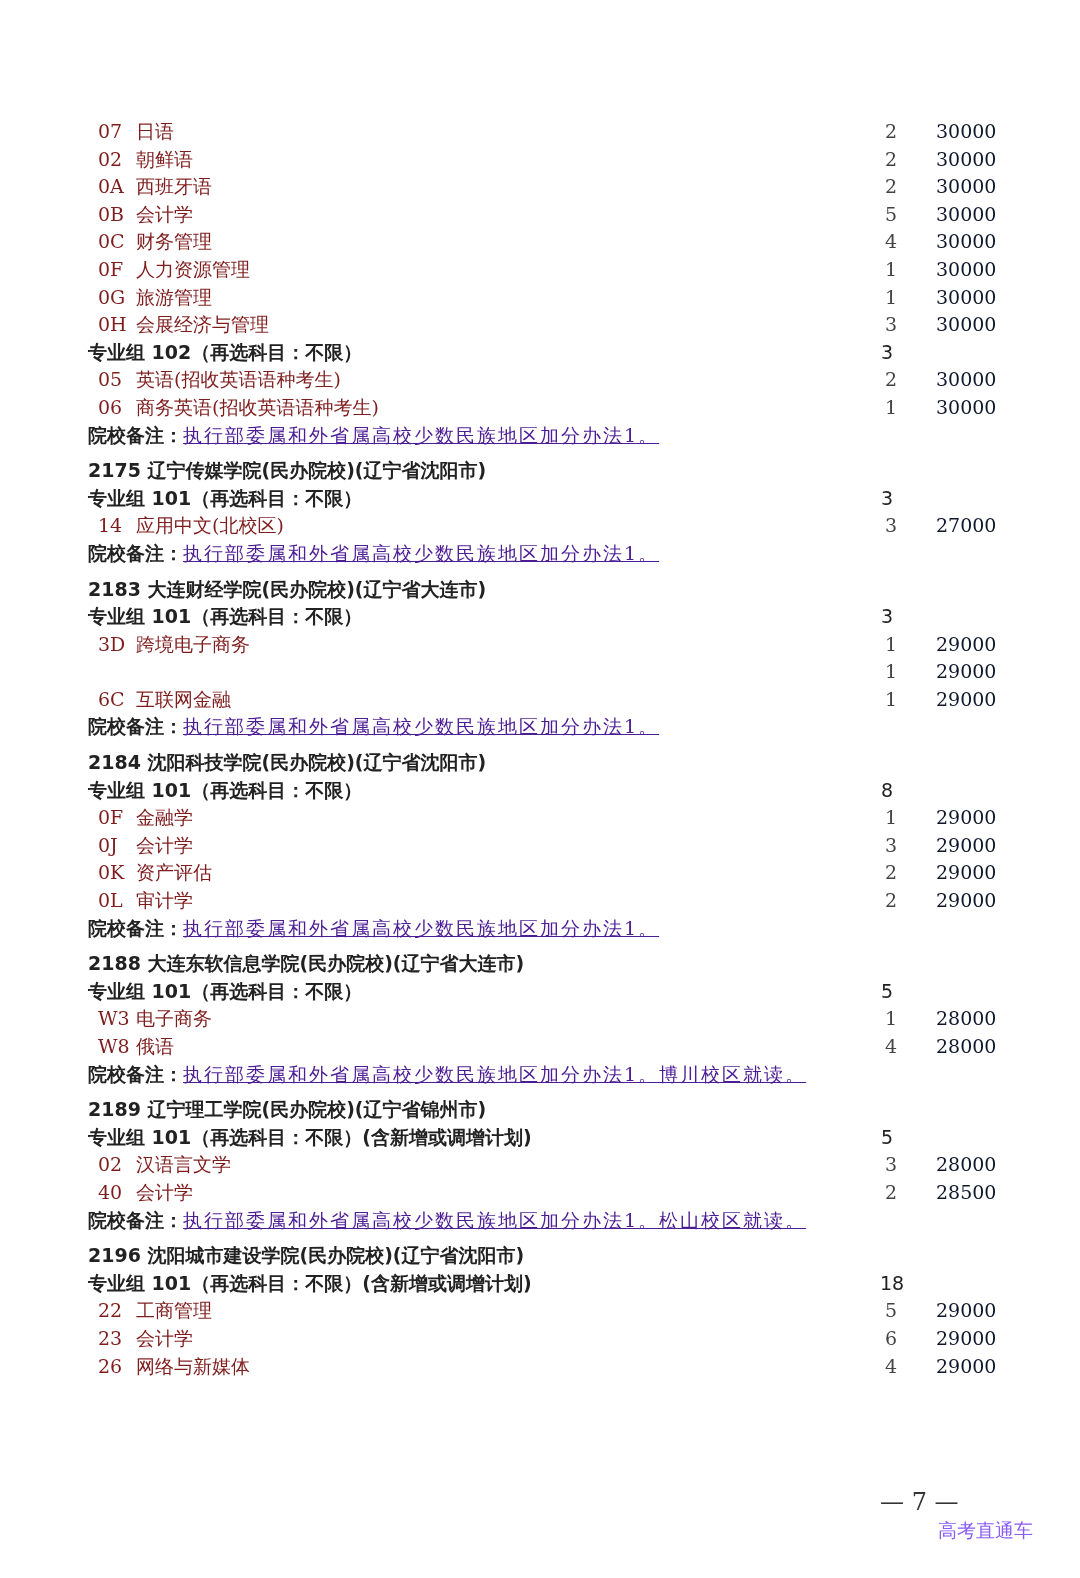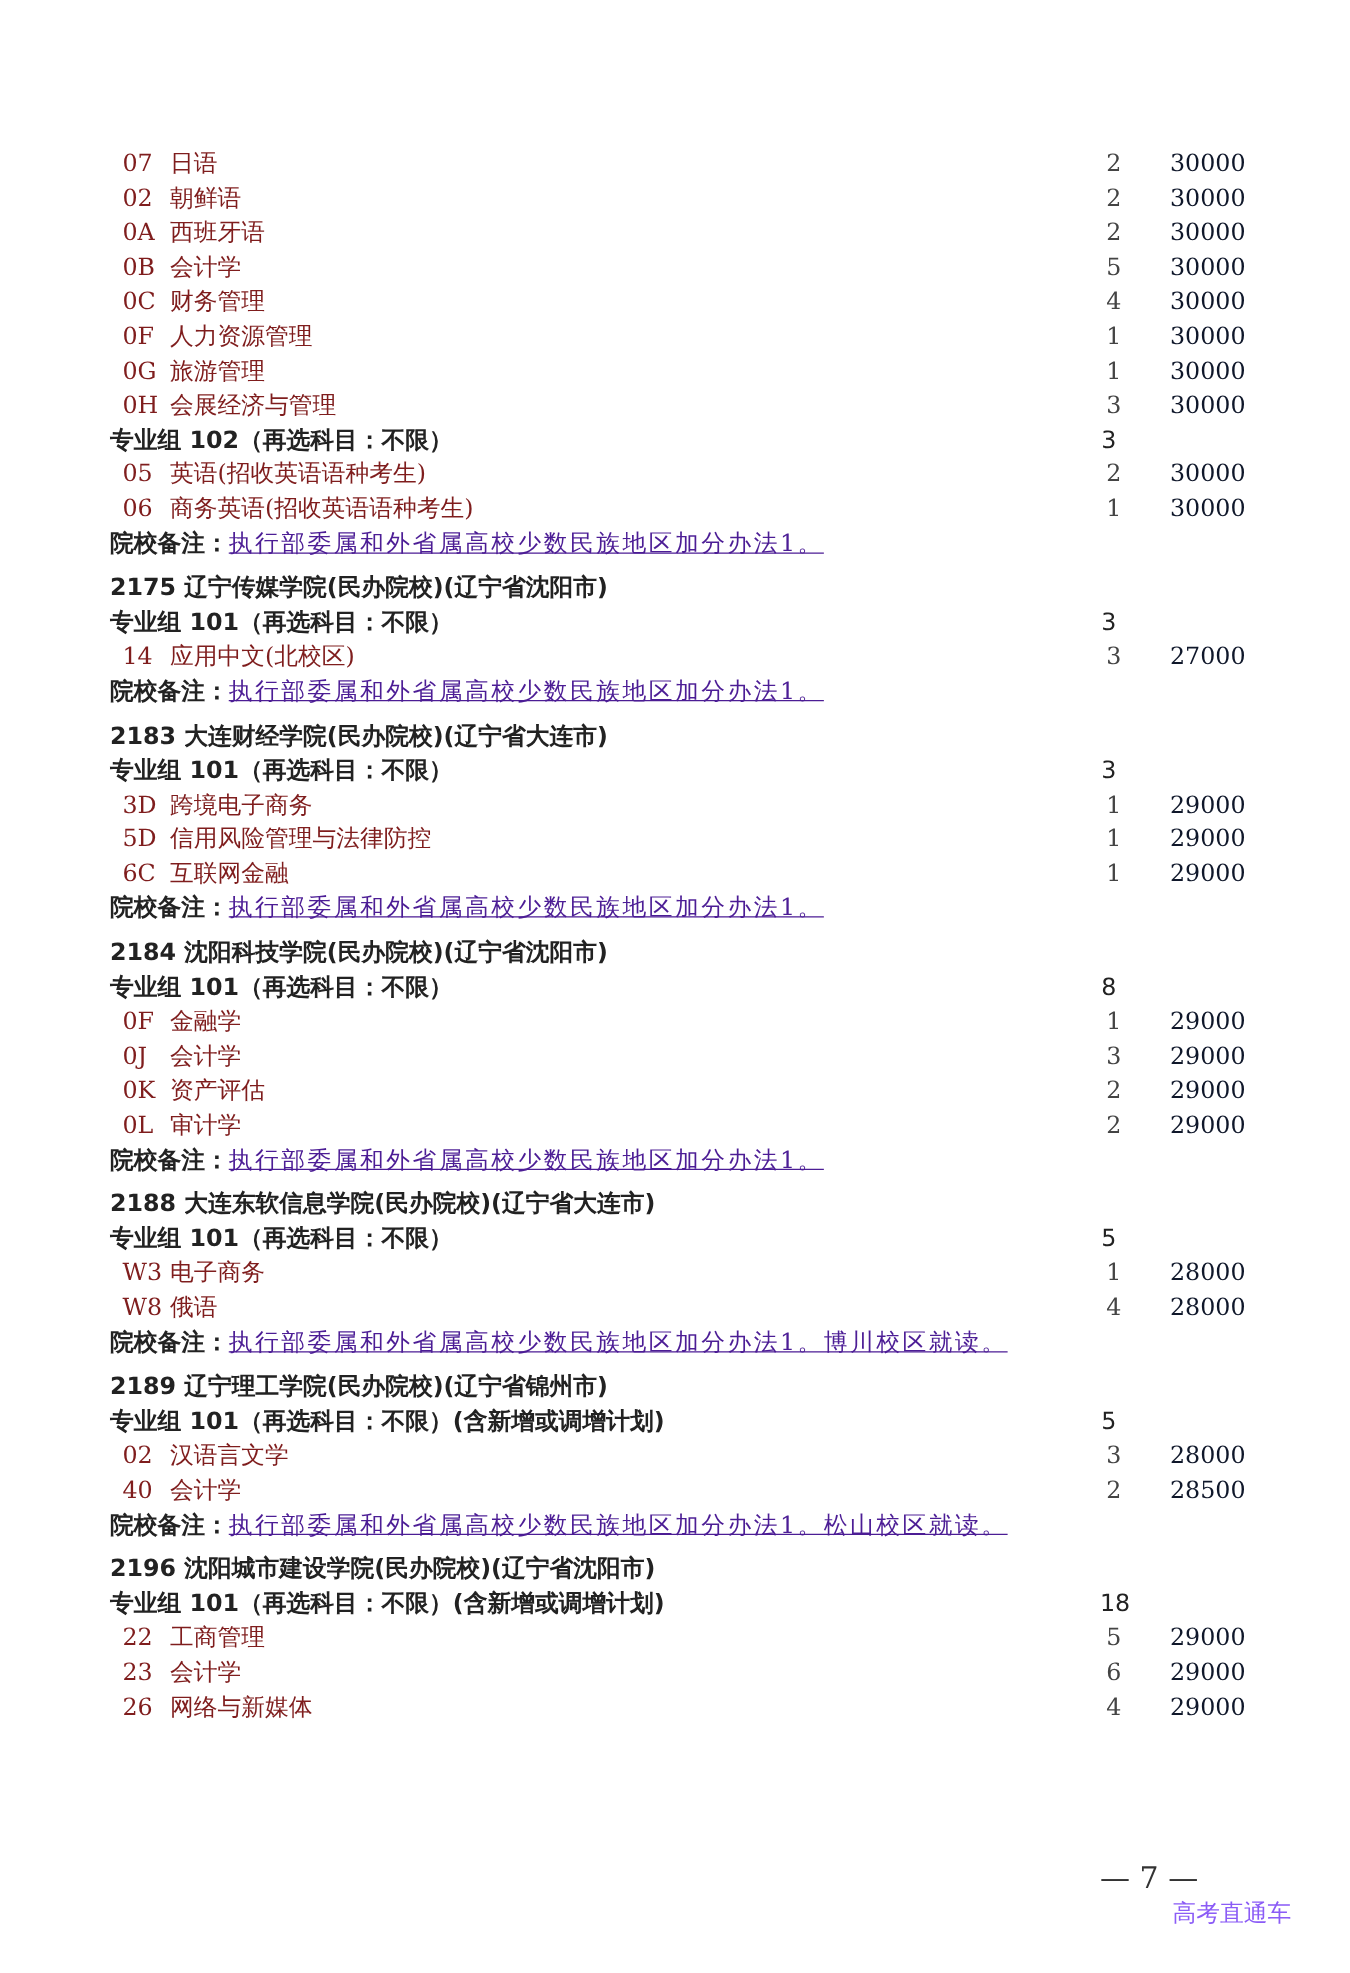--- a/index.html
+++ b/index.html
@@ -103,21 +103,20 @@
     <div class="row group">
       <span class="left">专业组 101（再选科目：不限）</span>
       <span class="num">3</span>
     </div>
     <div class="row major">
       <span class="left"><span class="code">3D</span> <span>跨境电子商务</span></span>
       <span class="num">1</span>
       <span class="fee">29000</span>
     </div>
     <div class="row major">
-      <span class="left"><span class="code">5D</span> <span>信用风险管理与法律防控</span></span>
       <span class="num">1</span>
       <span class="fee">29000</span>
     </div>
     <div class="row major">
       <span class="left"><span class="code">6C</span> <span>互联网金融</span></span>
       <span class="num">1</span>
       <span class="fee">29000</span>
     </div>
     <div class="row note">
       <span class="left"><span class="label">院校备注：</span><span class="text">执行部委属和外省属高校少数民族地区加分办法1。</span></span>

